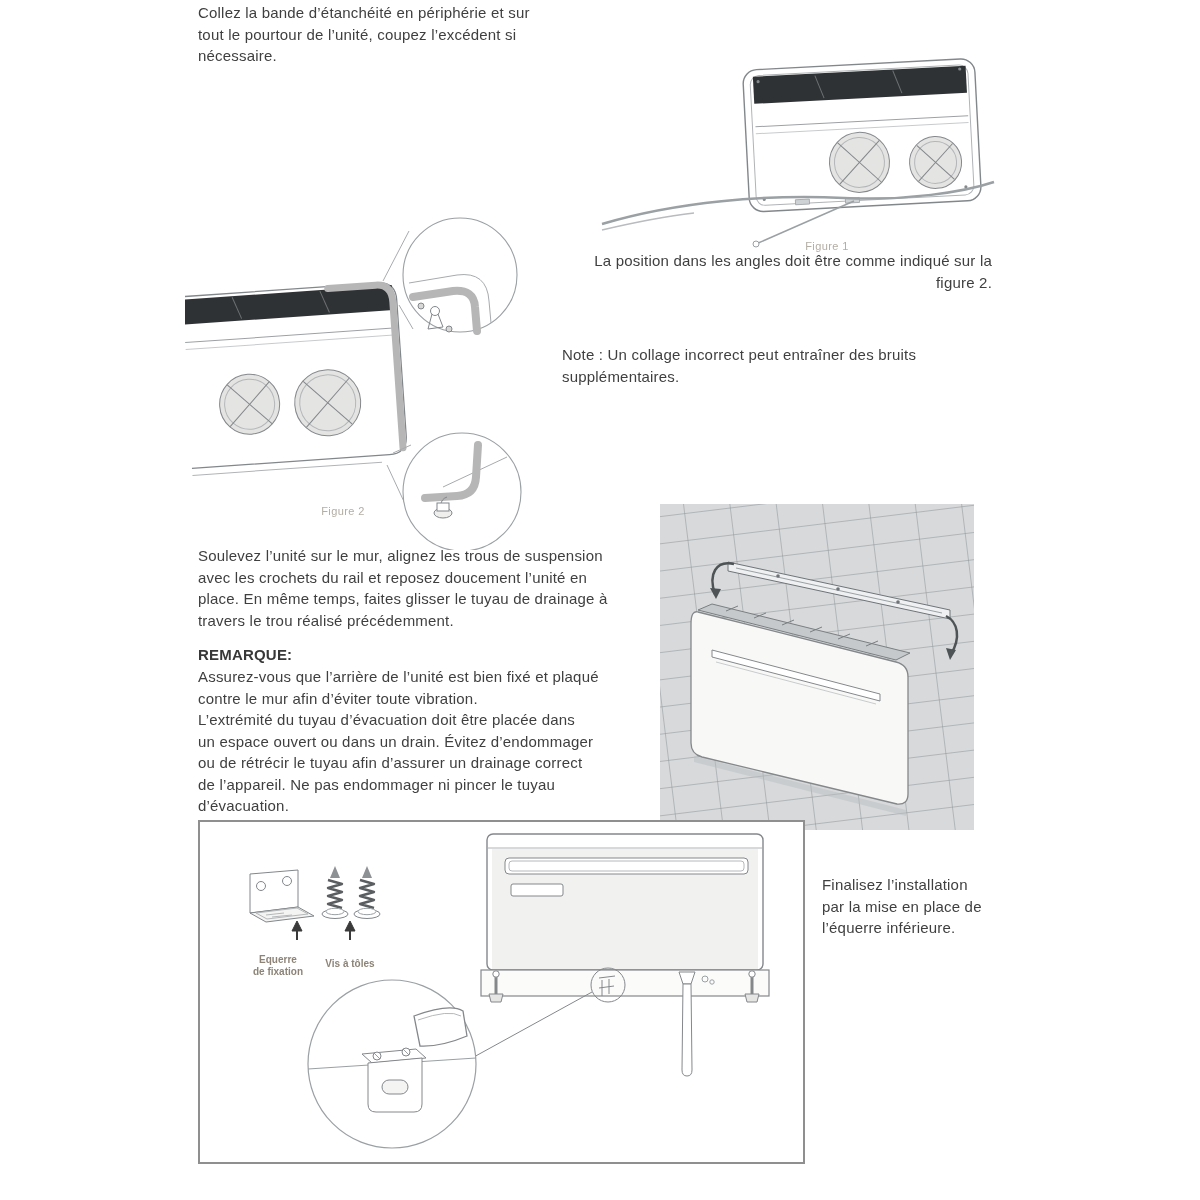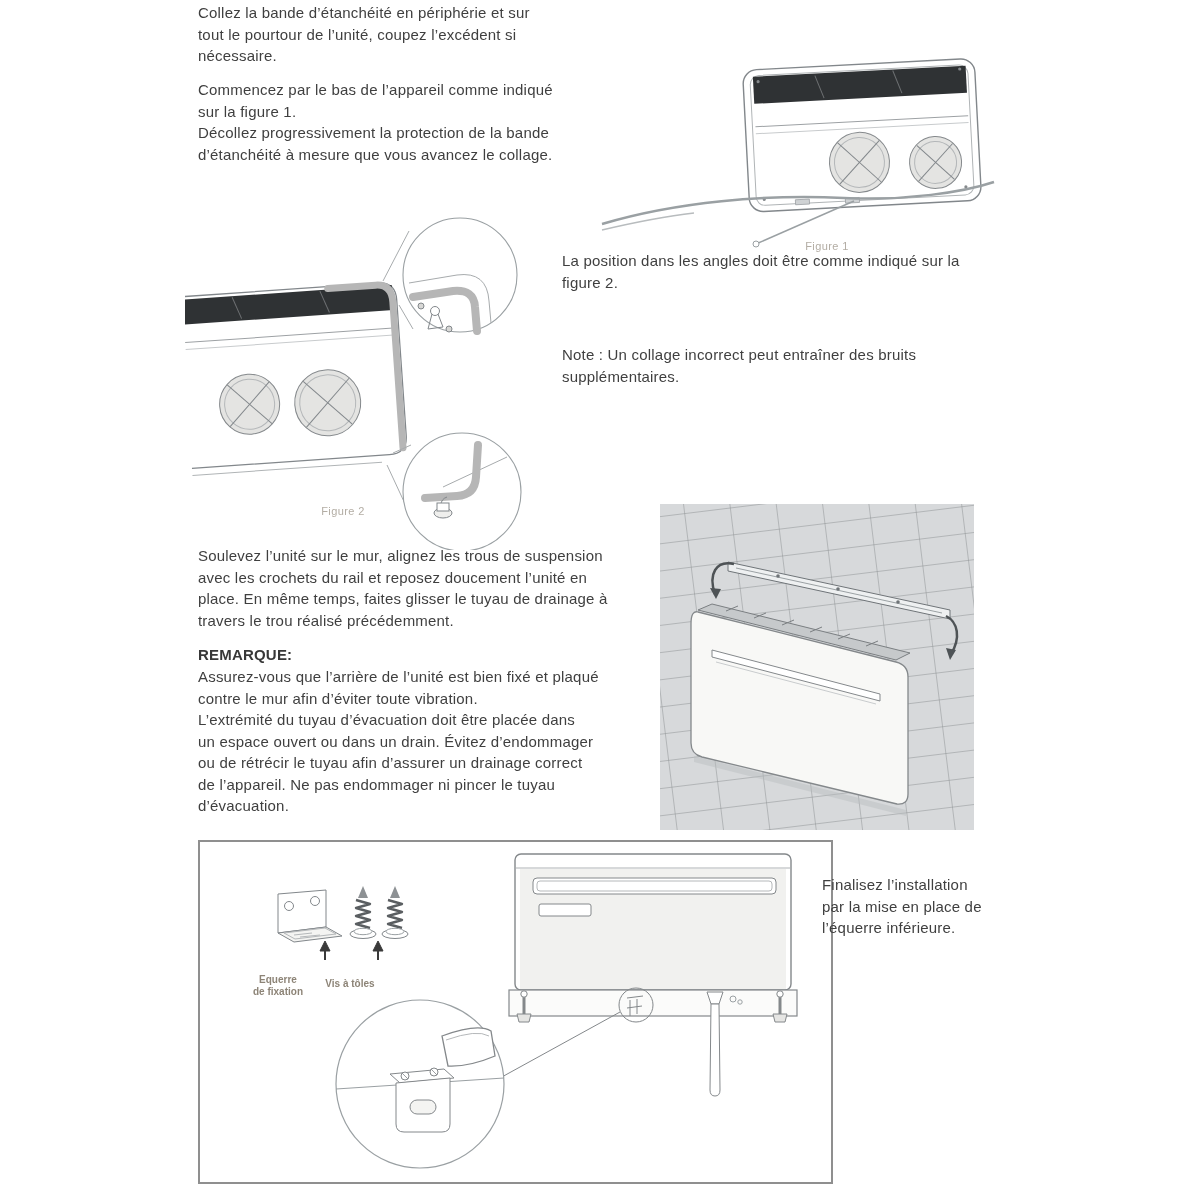--- a/index.html
+++ b/index.html
@@ -15,37 +15,33 @@
   .fig-caption{
     position:absolute;font-size:11px;color:#b3ada4;letter-spacing:.4px;
     text-align:center;white-space:pre-line;
   }
   .hw-label{
     position:absolute;font-size:10px;font-weight:bold;color:#8d8477;
     text-align:center;line-height:12px;white-space:pre-line;
   }
   .abs{position:absolute;}
   .hardware-box{
-    position:absolute;left:198px;top:840px;width:603px;height:340px;
-    border:2px solid #8f8f8f;background:#ffffff;padding-left:28px;
+    position:absolute;left:198px;top:820px;width:603px;height:340px;
+    border:2px solid #8f8f8f;background:#ffffff;
   }
   svg{display:block;}
 </style>
 </head>
 <body>
 
 <div class="page">
 
   <div class="txt" style="left:198px;top:2px;width:430px;">Collez la bande d’étanchéité en périphérie et sur
 tout le pourtour de l’unité, coupez l’excédent si
 nécessaire.</div>
-  <div class="txt" style="left:198px;top:79px;width:430px;">Commencez par le bas de l’appareil comme indiqué
-sur la figure 1.
-Décollez progressivement la protection de la bande
-d’étanchéité à mesure que vous avancez le collage.</div>
 
   <div class="abs" style="left:596px;top:0px;width:404px;height:214px;margin-top:44px;">
     <svg width="404" height="214" viewBox="0 0 404 214">
       <g transform="rotate(-3 270 90)" fill="none" stroke="#82878b">
         <rect x="150" y="20" width="232" height="142" rx="14" fill="#ffffff" stroke-width="1.4"></rect>
         <rect x="157" y="26" width="218" height="130" rx="9" stroke="#b0b4b6" stroke-width="1"></rect>
         <rect x="160" y="27" width="213" height="27" fill="#2f3234" stroke="none"></rect>
         <line x1="222" y1="29" x2="230" y2="52" stroke="#6d7072"></line>
         <line x1="300" y1="28" x2="308" y2="51" stroke="#6d7072"></line>
         <line x1="160" y1="77" x2="373" y2="77" stroke="#9da1a4"></line>
@@ -123,21 +119,21 @@
         <line x1="322" y1="252" x2="258" y2="282" stroke="#a7abad" stroke-width="1"></line>
         <path d="M 293,240 L 291,272 Q 290,290 272,291 L 240,293" fill="none" stroke="#b6b6b6" stroke-width="8" stroke-linecap="round"></path>
         <path d="M 262,292 q -6,2 -6,8" fill="none" stroke="#82878b"></path>
         <ellipse cx="258" cy="308" rx="9" ry="5" fill="#efefed" stroke="#82878b"></ellipse>
         <rect x="252" y="298" width="12" height="8" fill="#ffffff" stroke="#82878b"></rect>
       </g>
     </svg>
     <span class="fig-caption" style="left:118px;top:300px;width:80px;">Figure 2</span>
   </div>
 
-  <div class="txt" style="left:562px;top:250px;width:430px;">La position dans les angles doit être comme indiqué sur la
+  <div class="txt" style="left:562px;top:250px;width:430px;text-align:right;">La position dans les angles doit être comme indiqué sur la
 figure 2.</div>
   <div class="txt" style="left:562px;top:344px;width:430px;">Note : Un collage incorrect peut entraîner des bruits
 supplémentaires.</div>
 
   <div class="txt" style="left:198px;top:545px;width:430px;">Soulevez l’unité sur le mur, alignez les trous de suspension
 avec les crochets du rail et reposez doucement l’unité en
 place. En même temps, faites glisser le tuyau de drainage à
 travers le trou réalisé précédemment.</div>
   <div class="txt heading" style="left:198px;top:644px;width:430px;">REMARQUE:</div>
   <div class="txt" style="left:198px;top:666px;width:430px;">Assurez-vous que l’arrière de l’unité est bien fixé et plaqué

